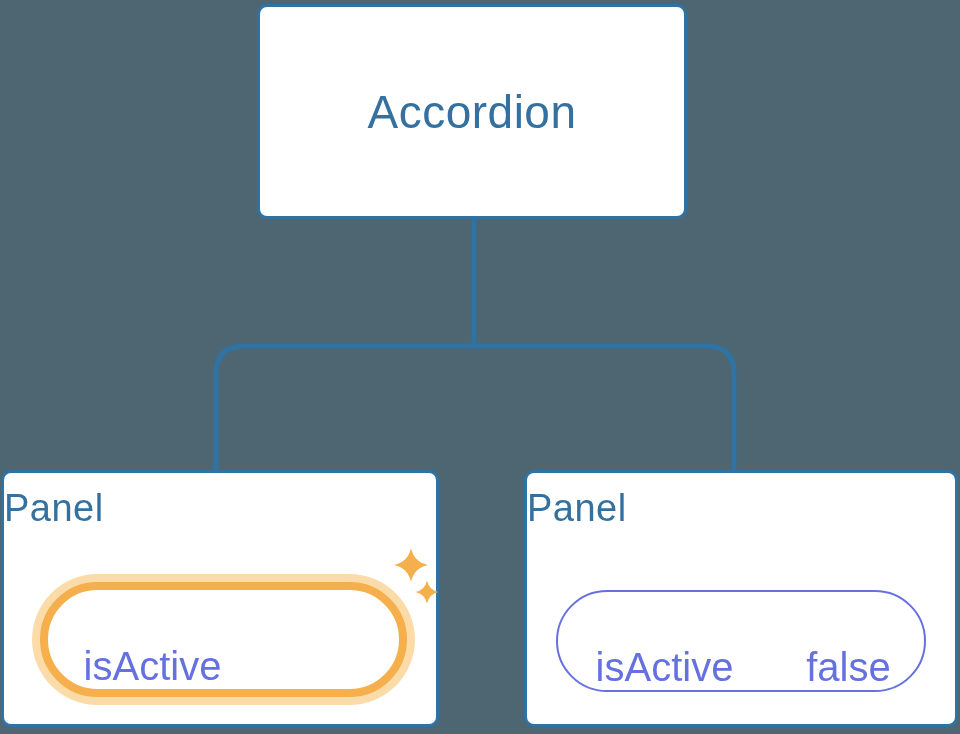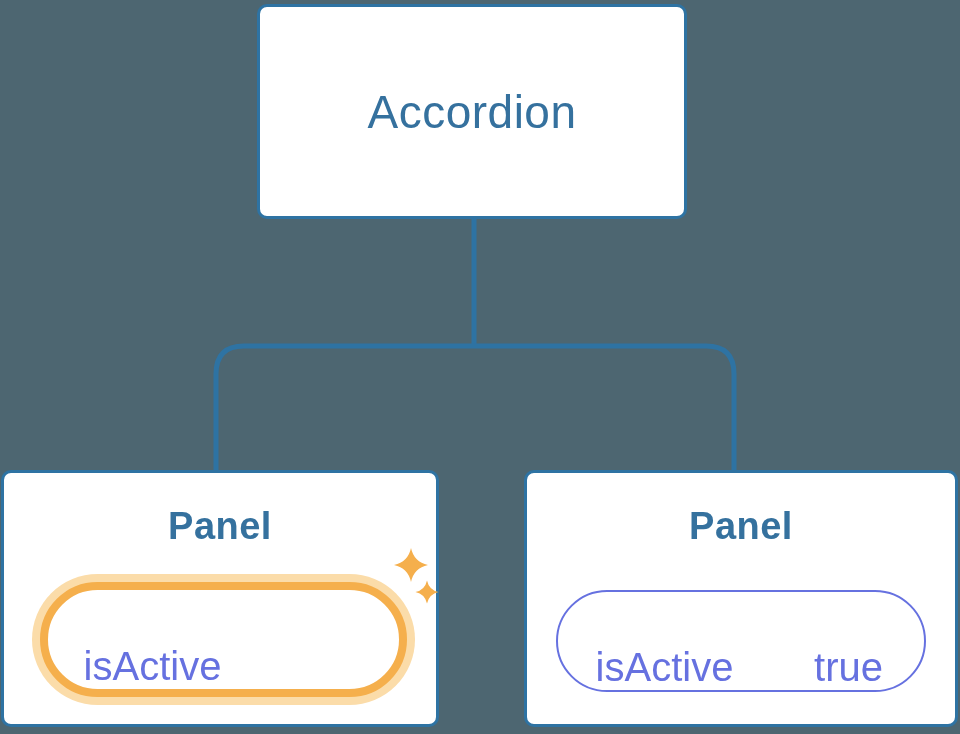--- a/index.html
+++ b/index.html
@@ -29,24 +29,23 @@
     display: flex; align-items: center; justify-content: center;
   }
   .root-label {
     color: var(--heading, #35719E);
     font-size: 46px; font-weight: 500; letter-spacing: 0.5px;
   }
   .panel-left  { left: 1px;   top: 470px; width: 438px; height: 257px; }
   .panel-right { left: 524px; top: 470px; width: 434px; height: 257px; }
 
   .panel-title {
-    margin-top: 32px;
-    text-align: center;
+    margin-top: 14px;
     color: var(--heading, #35719E);
-    font-size: 38px; font-weight: 700; letter-spacing: 0.5px;
+    font-size: 38px; font-weight: 400; letter-spacing: 0.5px;
   }
 
   
   .pill {
     position: absolute;
     display: flex; align-items: flex-end;
     background: var(--box-bg, #fff);
     box-sizing: border-box;
     border-radius: 70px;
     overflow: hidden;
@@ -104,17 +103,17 @@
       <path transform="translate(55,61) scale(0.68)" d="M0 -17 Q 3 -3 17 0 Q 3 3 0 17 Q -3 3 -17 0 Q -3 -3 0 -17 Z"></path>
     </svg>
   </div>
 
   <div class="node panel-right">
     <div class="panel-title">Panel</div>
 
     <div class="pill pill-plain">
       <div class="pill-seg seg-key">isActive</div>
       <div class="divider divider-purple"></div>
-      <div class="pill-seg seg-value">true</div>
+      <div class="pill-seg seg-value">false</div>
     </div>
   </div>
 
 </div>
 
 </body></html>

